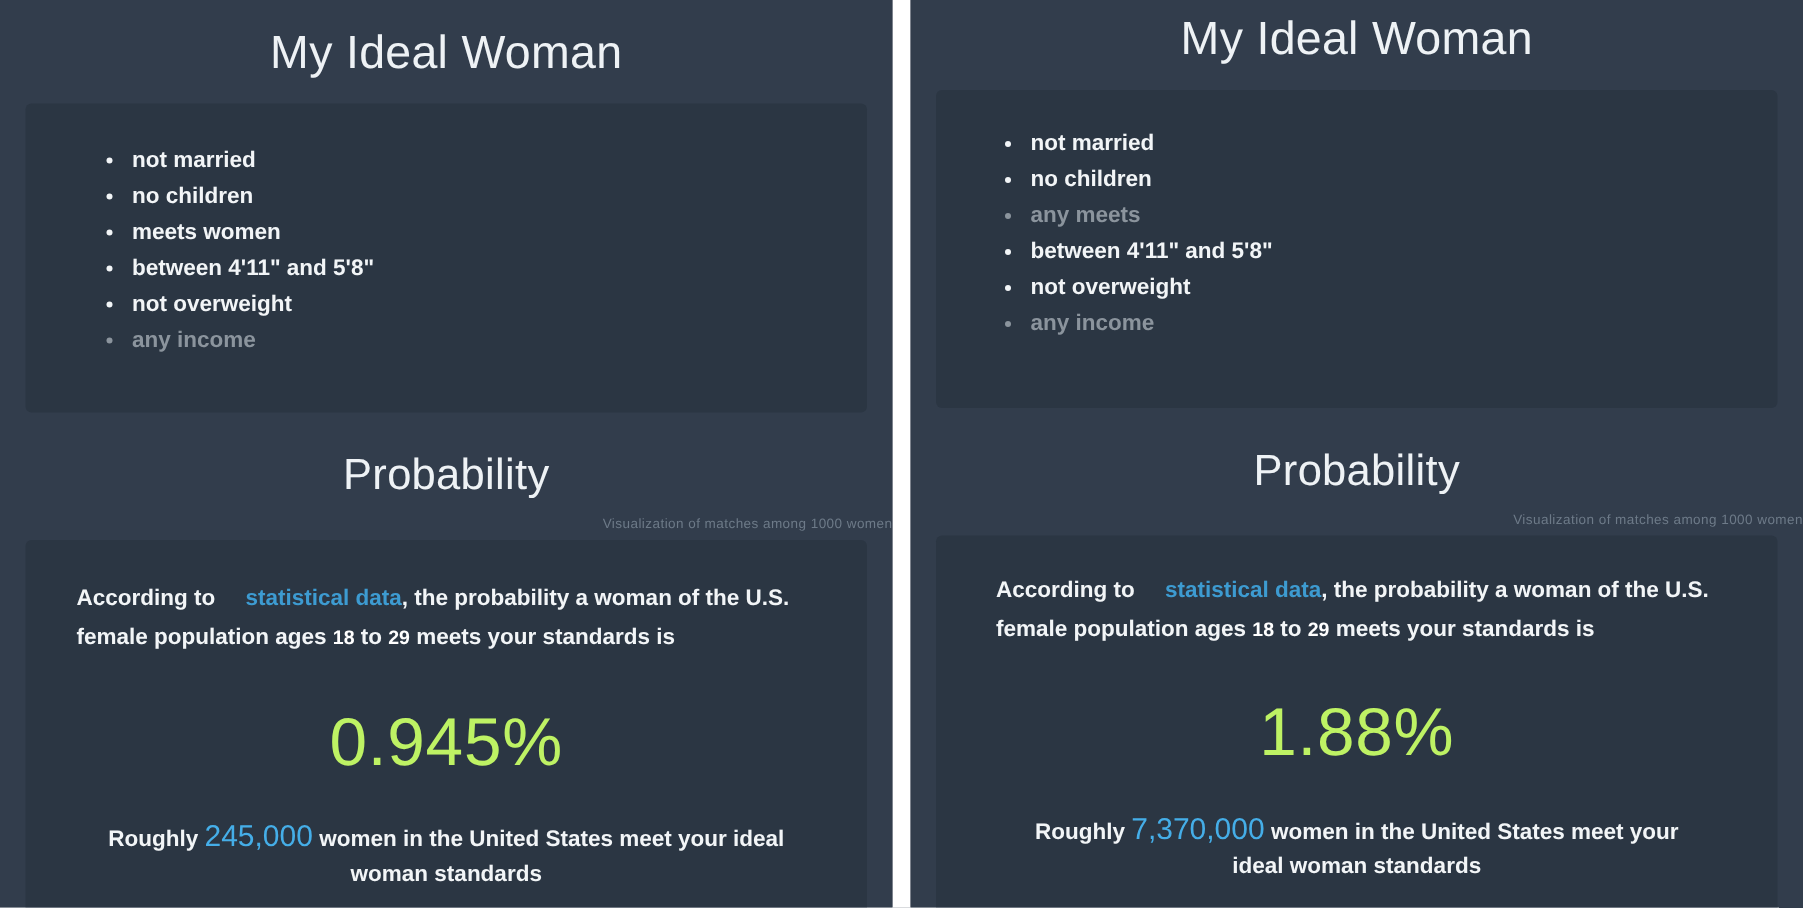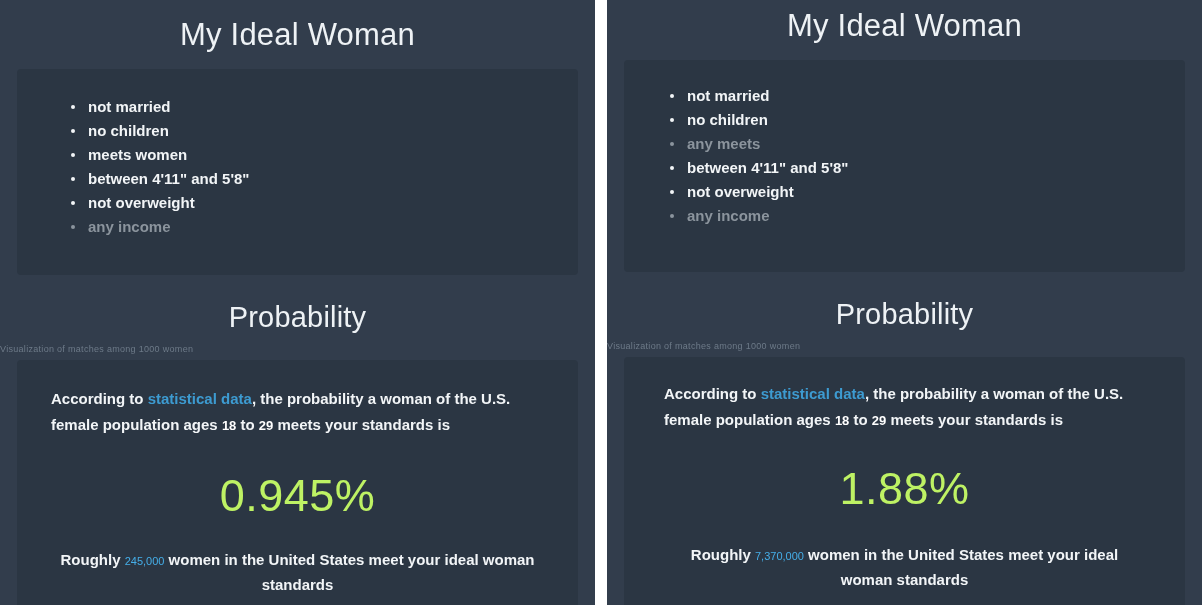--- a/index.html
+++ b/index.html
@@ -89,21 +89,21 @@
     width: 4px;
     height: 4px;
     border-radius: 50%;
     background: #f2f5f7;
   }
   ul.criteria li.muted { color: #8b949d; font-weight: bold; }
   ul.criteria li.muted::before { background: #8b949d; }
 
   
   .prob-caption {
-    text-align: left;
+    text-align: right;
     font-size: 9px;
     color: #6d7a88;
     letter-spacing: 0.3px;
     padding-bottom: 6px;
   }
   .panel-left  .prob-caption { margin-top: 6px; }
   .panel-right .prob-caption { margin-top: 6px; }
 
   .prob-card { padding: 4px 0 18px 0; }
 
@@ -113,20 +113,21 @@
     font-weight: bold;
     line-height: 26px;
     padding: 22px 34px 0 34px;
   }
   .panel-right .prob-sentence { padding: 20px 40px 0 40px; }
 
   .prob-sentence .link {
     color: #3d9bd1;
     font-weight: bold;
     text-decoration: none;
+    margin-left: 16px;
   }
   .prob-sentence .age { font-size: 13px; font-weight: bold; color: #ffffff; }
 
   .prob-big {
     text-align: center;
     color: #bef264;
     font-size: 45px;
     font-weight: 300;
     letter-spacing: 0.5px;
     line-height: 1;
@@ -136,21 +137,21 @@
 
   .prob-footer {
     text-align: center;
     color: #f2f5f7;
     font-size: 15px;
     font-weight: bold;
     line-height: 23px;
     padding: 0 38px 6px 38px;
   }
   .panel-right .prob-footer { padding: 0 62px 6px 62px; }
-  .prob-footer .count { color: #45aee8; font-weight: 400; font-size: 11px; }
+  .prob-footer .count { color: #45aee8; font-weight: 400; font-size: 20px; }
 </style>
 </head>
 <body>
 
 <div class="screenshot">
 
   <div class="panel panel-left">
     <div class="panel-inner">
 
       <h1 class="section-title title-main">My Ideal Woman</h1>

